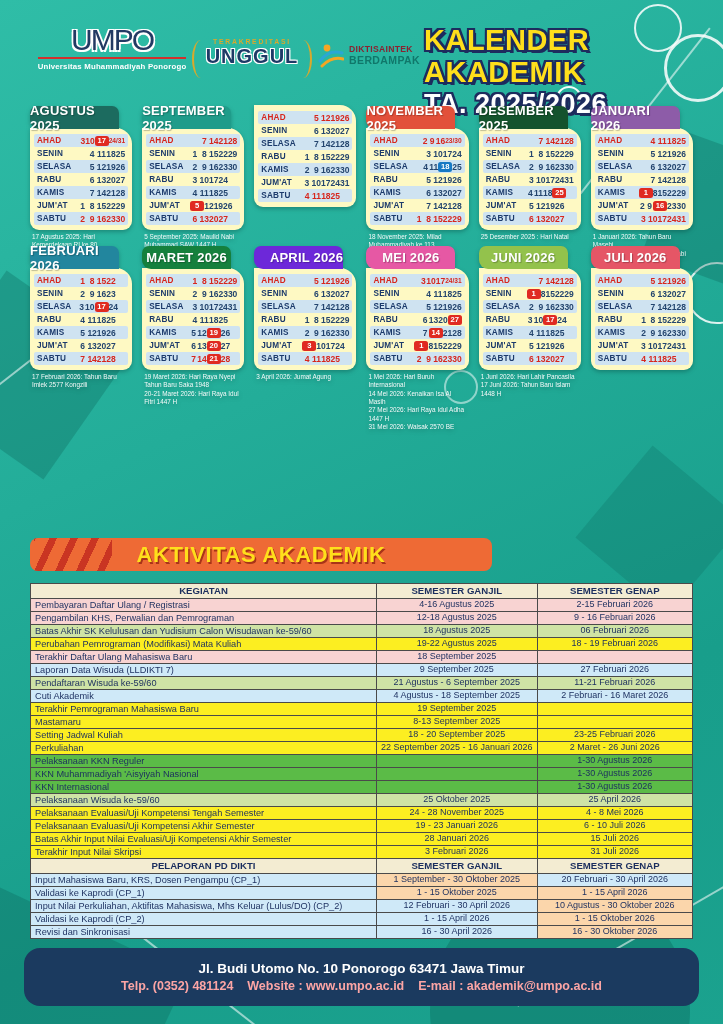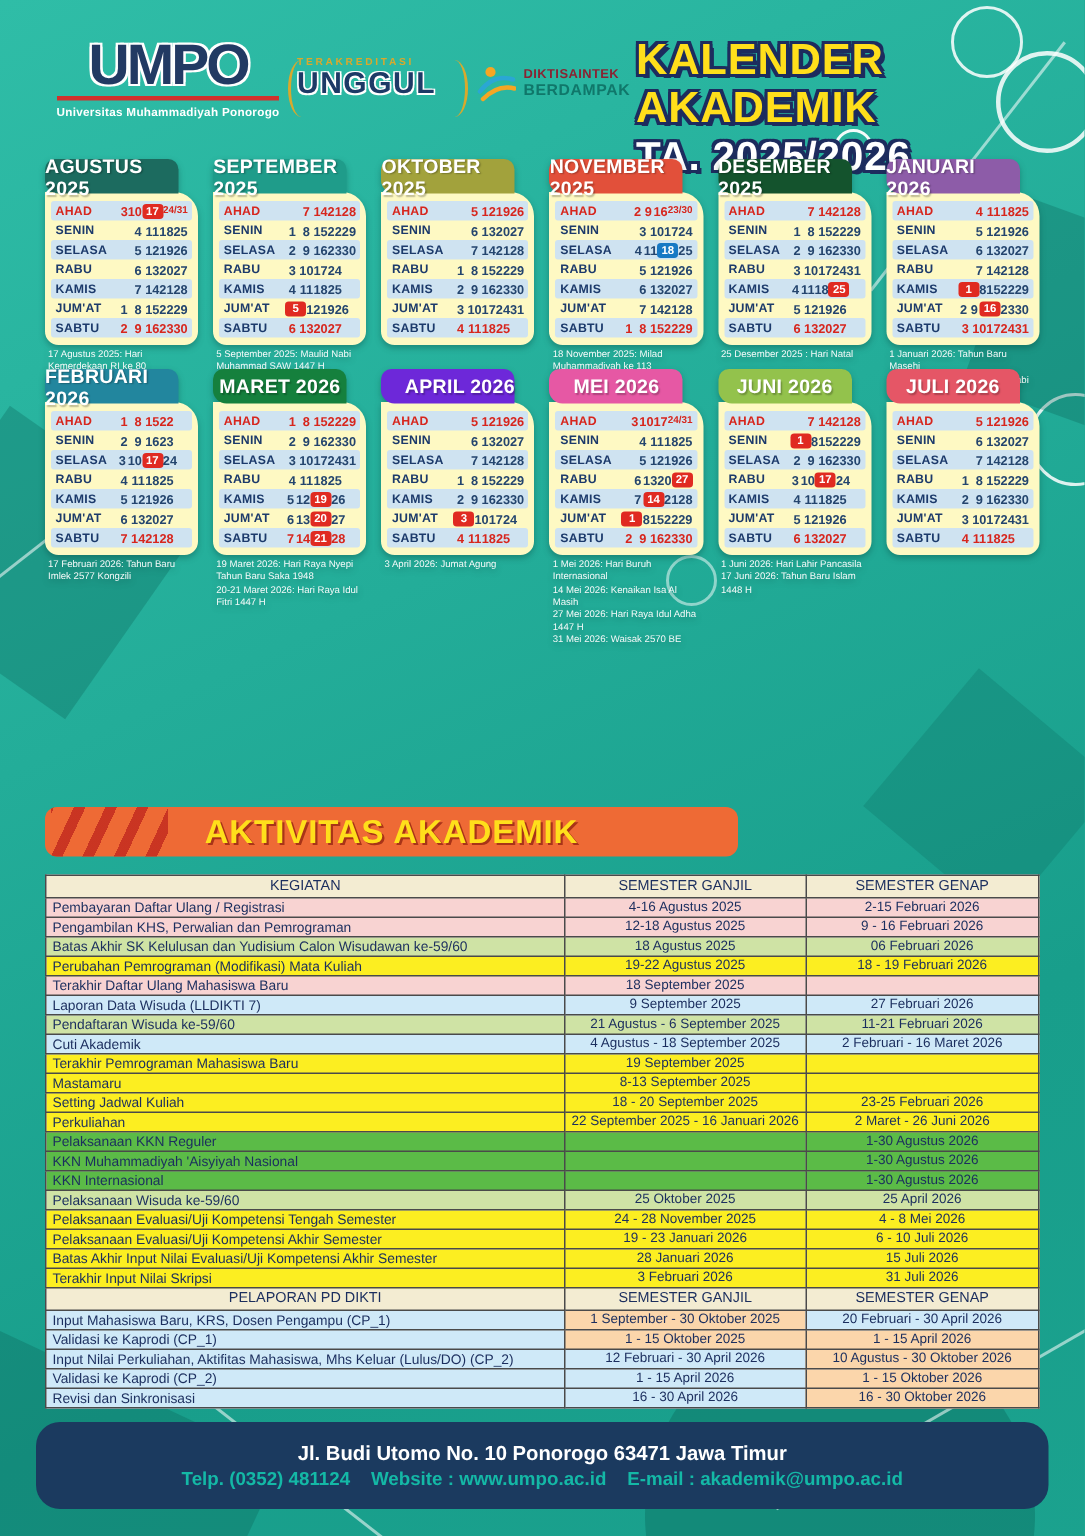--- a/index.html
+++ b/index.html
@@ -10,25 +10,25 @@
 
   
   .deco{position:absolute;pointer-events:none;z-index:0;}
   .ring{border:2px solid rgba(255,255,255,.85);border-radius:50%;}
   .dark-blob{background:rgba(9,97,86,.30);}
   .hairline{height:1.5px;background:rgba(255,255,255,.55);}
 
   
   .hdr{position:absolute;top:0;left:0;width:723px;height:102px;z-index:2;}
   .logo{position:absolute;left:34px;top:26px;width:156px;text-align:center;}
-  .logo-acronym{font-size:38px;font-weight:bold;color:#223a63;line-height:.95;letter-spacing:-2px;
+  .logo-acronym{font-size:30px;font-weight:normal;color:#223a63;line-height:.95;letter-spacing:-2px;
       text-shadow:-1.5px -1.5px 0 #fff,1.5px -1.5px 0 #fff,-1.5px 1.5px 0 #fff,1.5px 1.5px 0 #fff;}
   .logo-rule{height:2.5px;background:#d2302c;margin:2px 4px 3px;}
   .logo-univ{font-size:7.8px;font-weight:bold;color:#fff;letter-spacing:.2px;}
-  .accred{position:absolute;left:198px;top:38px;width:108px;}
+  .accred{position:absolute;left:198px;top:38px;width:108px;text-align:center;}
   .accred-top{font-size:6.8px;font-weight:bold;color:#d9a92c;letter-spacing:1.8px;}
   .accred-main{font-size:20px;font-weight:bold;color:#1d3a66;letter-spacing:1px;
       text-shadow:-1px -1px 0 #fff,1px -1px 0 #fff,-1px 1px 0 #fff,1px 1px 0 #fff;}
   .laurel{position:absolute;top:2px;width:16px;height:38px;border-radius:50%;}
   .laurel.l{left:-6px;border-left:2.5px solid #d9a92c;}
   .laurel.r{right:-6px;border-right:2.5px solid #d9a92c;}
   .ministry{position:absolute;left:318px;top:42px;display:flex;align-items:center;gap:5px;}
   .ministry-text div:first-child{font-size:8.6px;font-weight:bold;color:#8a2332;letter-spacing:.3px;}
   .ministry-text div:last-child{font-size:10.5px;font-weight:bold;color:#10776a;letter-spacing:.4px;}
   .main-title{position:absolute;left:424px;top:24px;text-align:left;line-height:1.12;}
@@ -62,32 +62,32 @@
   .banner{position:absolute;left:30px;top:538px;width:462px;height:33px;background:#ee6a35;
       border-radius:8px;display:flex;align-items:center;justify-content:center;overflow:hidden;z-index:2;}
   .banner::before{content:'';position:absolute;left:4px;top:-12px;width:78px;height:60px;
       background:repeating-linear-gradient(115deg,rgba(195,43,31,.85) 0 7px,rgba(195,43,31,0) 7px 19px);}
   .banner-title{position:relative;font-size:22px;font-weight:bold;color:#ffdf1b;letter-spacing:.6px;
       text-shadow:1.5px 1.5px 0 #a83418;}
   .activities-table{position:absolute;left:30px;top:583px;width:663px;border-collapse:collapse;z-index:2;
       background:#fff;}
   .activities-table th,.activities-table td{border:1px solid #4a4a4a;color:#1b2e5e;
       padding:0 4px;height:12px;line-height:1.1;}
-  .activities-table th{background:#f3ecd2;font-size:9.6px;font-weight:normal;text-align:center;height:14px;}
+  .activities-table th{background:#f3ecd2;font-size:9.6px;font-weight:bold;text-align:center;height:14px;}
   .activities-table td{font-size:9.2px;text-align:left;}
   .activities-table td+td{text-align:center;font-size:9px;white-space:nowrap;}
   .bg-pink{background:#f8d3d2;} .bg-sage{background:#cfe3a5;} .bg-yellow{background:#fcee21;}
   .bg-blue{background:#cfe9f8;} .bg-green{background:#5bbb47;} .bg-peach{background:#fbd6ab;}
 
   
   .footer{position:absolute;left:24px;top:948px;width:675px;height:58px;background:#1b3a5f;
       border-radius:16px;display:flex;flex-direction:column;align-items:center;justify-content:center;
       gap:3px;z-index:2;}
   .footer-line1{font-size:13.5px;font-weight:bold;color:#fff;}
-  .footer-line2{font-size:12.5px;font-weight:bold;color:#14b8a6;white-space:pre;}
+  .footer-line2{font-size:12.5px;font-weight:bold;color:#fca5a5;white-space:pre;}
 </style>
 </head>
 <body>
 
 <div class="page">
 
   <div class="deco ring" style="left:634px;top:4px;width:44px;height:44px;"></div>
   <div class="deco ring" style="left:664px;top:34px;width:62px;height:62px;border-width:3px;"></div>
   <div class="deco ring" style="left:556px;top:86px;width:22px;height:22px;border-color:rgba(255,255,255,.95);"></div>
   <div class="deco ring" style="left:686px;top:262px;width:58px;height:58px;"></div>
@@ -258,23 +258,20 @@
             <span class="cal-num red">20</span>
             <span class="cal-num red">27</span>
             <span class="cal-num red"></span>
           </div>
         </div>
         <div class="month-notes">
           <div class="note-line">5 September 2025: Maulid Nabi Muhammad SAW 1447 H</div>
         </div>
       </div>
       <div class="month-card">
-        <div class="month-tab" style="background: rgb(162, 162, 60);">
-          <span class="month-title">OKTOBER 2025</span>
-        </div>
         <div class="month-body">
           <div class="cal-row alt">
             <span class="day-label red">AHAD</span>
             <span class="cal-num red"></span>
             <span class="cal-num red">5</span>
             <span class="cal-num red">12</span>
             <span class="cal-num red">19</span>
             <span class="cal-num red">26</span>
           </div>
           <div class="cal-row">

